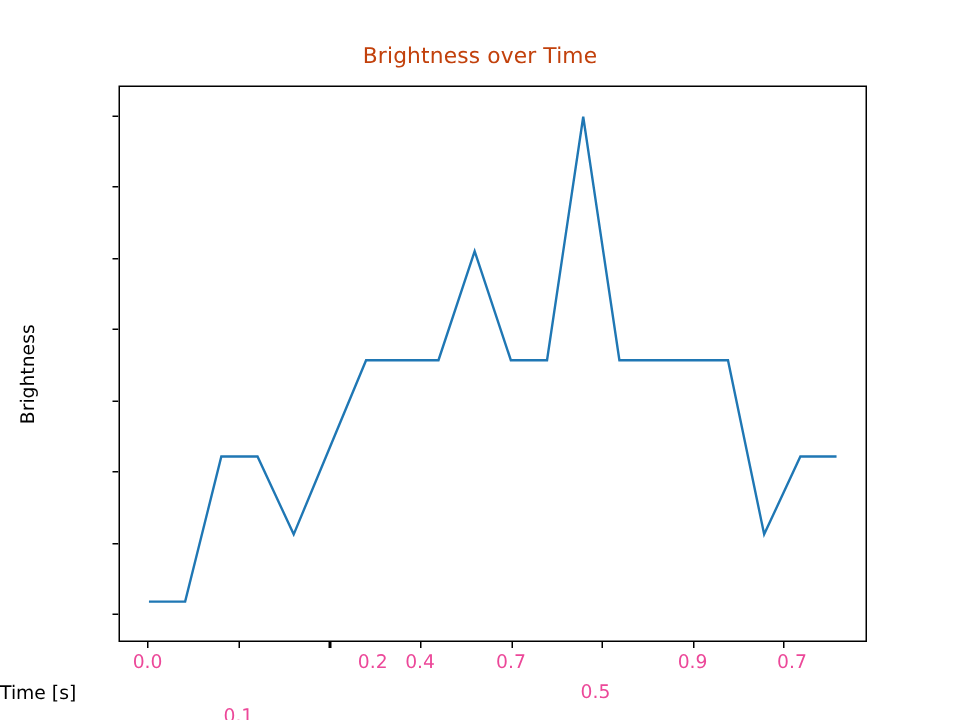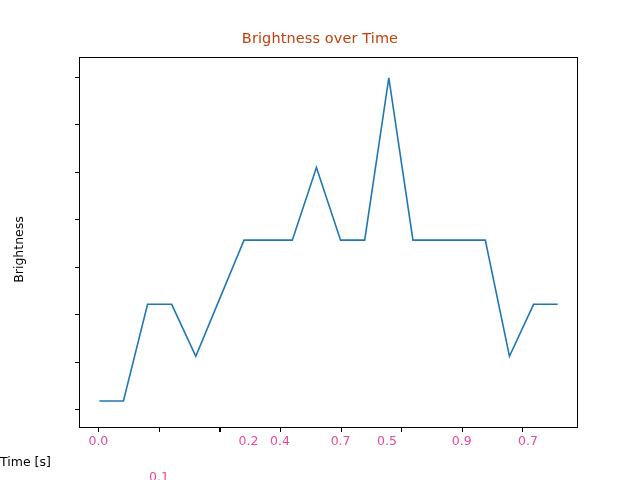--- a/index.html
+++ b/index.html
@@ -114,21 +114,21 @@
       <div class="xtick-label" style="left: 98.3786px;">0.0</div>
       <div class="xtick-mark" style="left: 98.3786px;"></div>
       <div class="xtick-label" style="left: 158.937px; margin-top: 36px;">0.1</div>
       <div class="xtick-mark" style="left: 158.937px;"></div>
       <div class="xtick-label" style="left: 219.495px; margin-left: 29px;">0.2</div>
       <div class="xtick-mark" style="left: 219.495px;"></div>
       <div class="xtick-label" style="left: 280.053px;">0.4</div>
       <div class="xtick-mark" style="left: 280.053px;"></div>
       <div class="xtick-label" style="left: 340.612px;">0.7</div>
       <div class="xtick-mark" style="left: 340.612px;"></div>
-      <div class="xtick-label" style="left: 387px;">0.5</div>
+      <div class="xtick-label" style="left: 397px; margin-top: 20px;">0.5</div>
       <div class="xtick-mark" style="left: 401.17px;"></div>
       <div class="xtick-label" style="left: 461.728px;">0.9</div>
       <div class="xtick-mark" style="left: 461.728px;"></div>
       <div class="xtick-label" style="left: 528px;">0.7</div>
       <div class="xtick-mark" style="left: 522.286px;"></div>
     </div>
 
   <div id="plot-area">
     <svg id="data-svg" viewBox="0 0 499 371" preserveAspectRatio="none">
       <polyline id="series-line" fill="none" stroke="#1f77b4" stroke-width="1.6" stroke-linejoin="miter" stroke-linecap="butt" points="19.38,344.91 43.60,344.91 67.83,247.65 92.05,247.65 116.27,299.84 140.50,241.48 164.72,183.13 188.94,183.13 213.17,183.13 237.39,110.07 261.61,183.13 285.83,183.13 310.06,19.93 334.28,183.13 358.50,183.13 382.73,183.13 406.95,183.13 431.17,299.84 455.40,247.65 479.62,247.65"></polyline>

